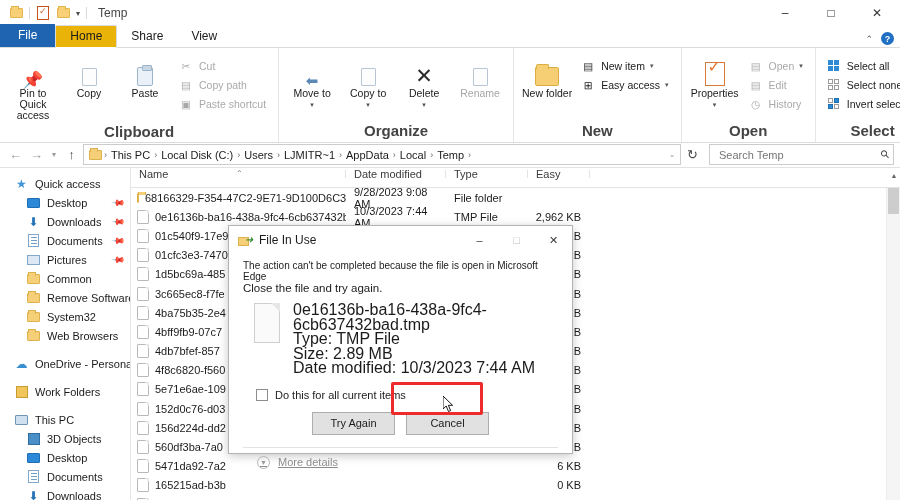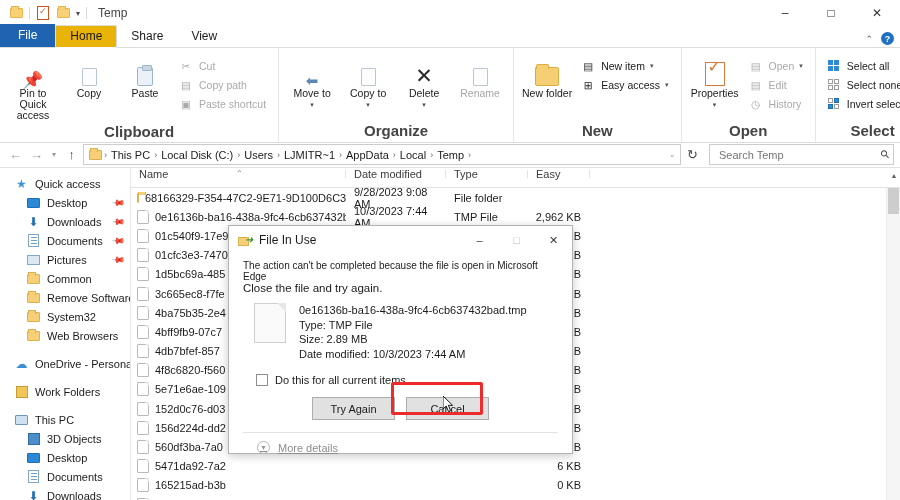--- a/index.html
+++ b/index.html
@@ -166,21 +166,21 @@
   .dlg-wbtn { width:37px; height:28px; display:flex; align-items:center; justify-content:center;
               font-size:11px; color:#3a3a3a; }
   .dlg-wbtn.dis { color:#bdbdbd; }
   .dlg-body { padding:6px 14px 0 14px; }
   .dlg-line1 { font-size:10px; color:#1b1b1b; }
   .dlg-line2 { font-size:11.5px; color:#1b1b1b; margin-bottom:9px; }
   .dlg-file { display:flex; gap:13px; padding-left:11px; }
   .bigfileico { width:32px; height:40px; background:#fafafa; border:1px solid #cfcfcf; position:relative; }
   .bigfileico:after { content:""; position:absolute; right:-1px; top:-1px;
                       border-top:9px solid #e6e6e6; border-left:9px solid transparent; }
-  .dlg-meta { font-size:11px; line-height:14.5px; color:#1b1b1b; }
+  .dlg-meta { font-size:16px; line-height:14.5px; color:#1b1b1b; }
   .dlg-check { display:flex; align-items:center; gap:7px; padding:13px 0 0 13px; font-size:11px; }
   .cbox { width:12px; height:12px; border:1px solid #8d8d8d; background:#fff; }
   .dlg-btns { display:flex; justify-content:center; gap:11px; padding:11px 0 0 0; }
   .dbtn { width:83px; height:23px; border:1px solid #adadad; background:#e1e1e1; font-size:11px;
           display:flex; align-items:center; justify-content:center; color:#1b1b1b; }
   .dbtn.default { background:#e7f1fa; border:1px solid #2a8ad4; }
   .dlg-sep { border-top:1px solid #e2e2e2; margin-top:12px; }
   .moredetails { display:flex; align-items:center; gap:8px; padding:8px 0 0 14px;
                  font-size:11px; color:#8d8d8d;text-decoration:underline; }
   .chevcircle { width:13px; height:13px; border:1px solid #b5b5b5; border-radius:50%;

